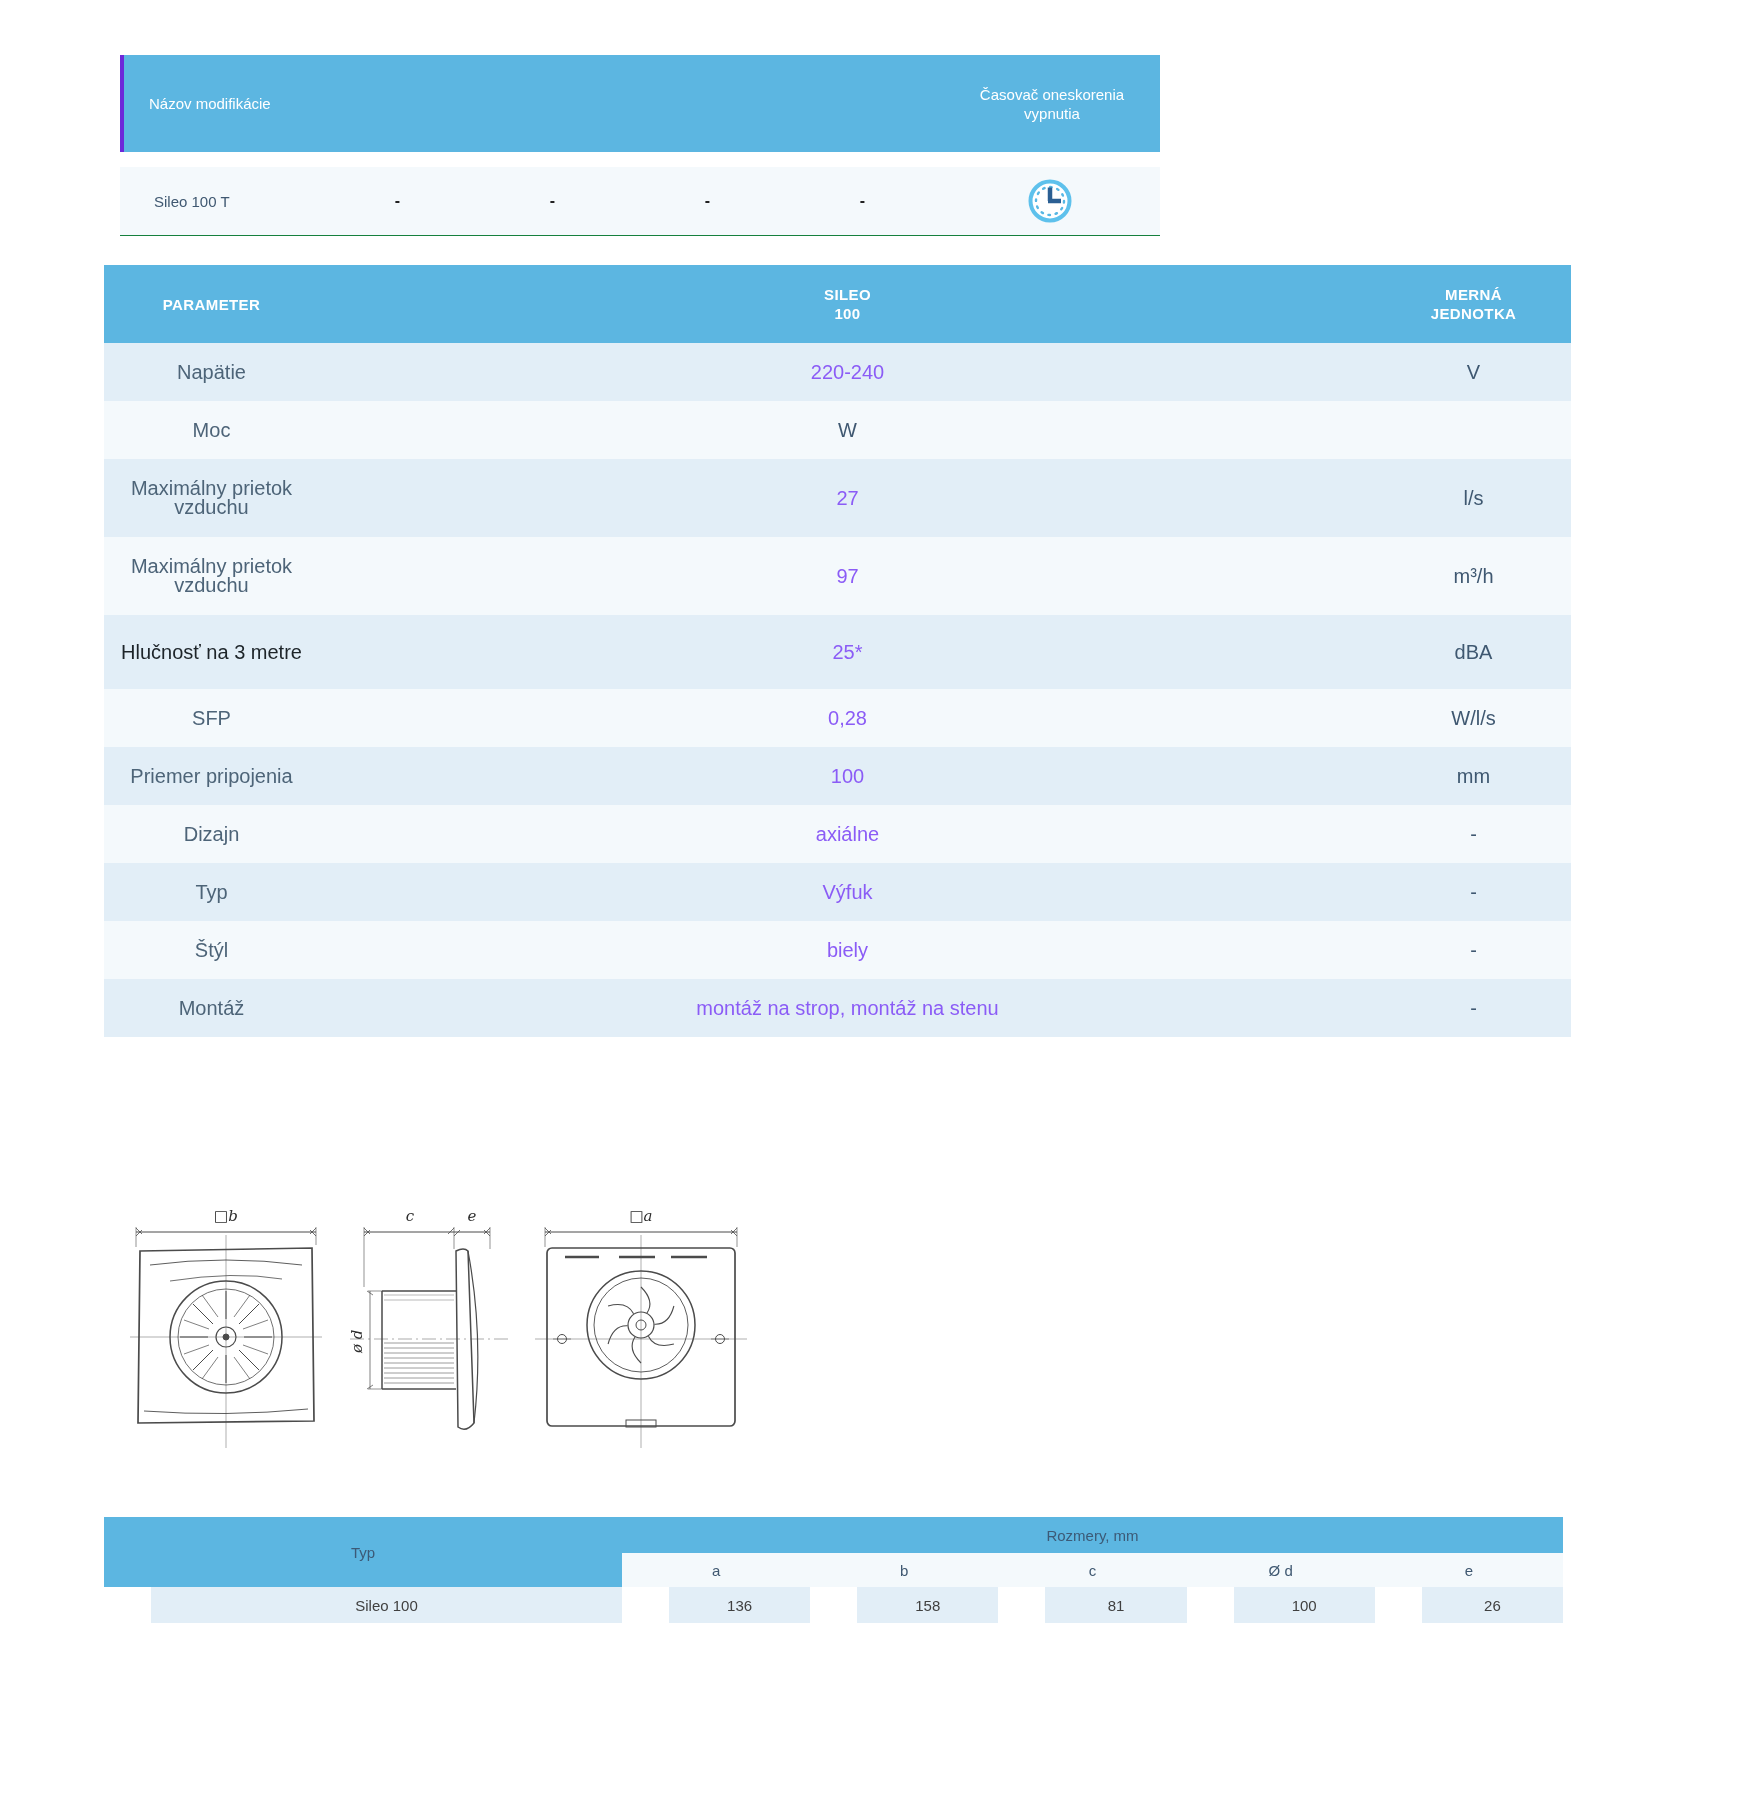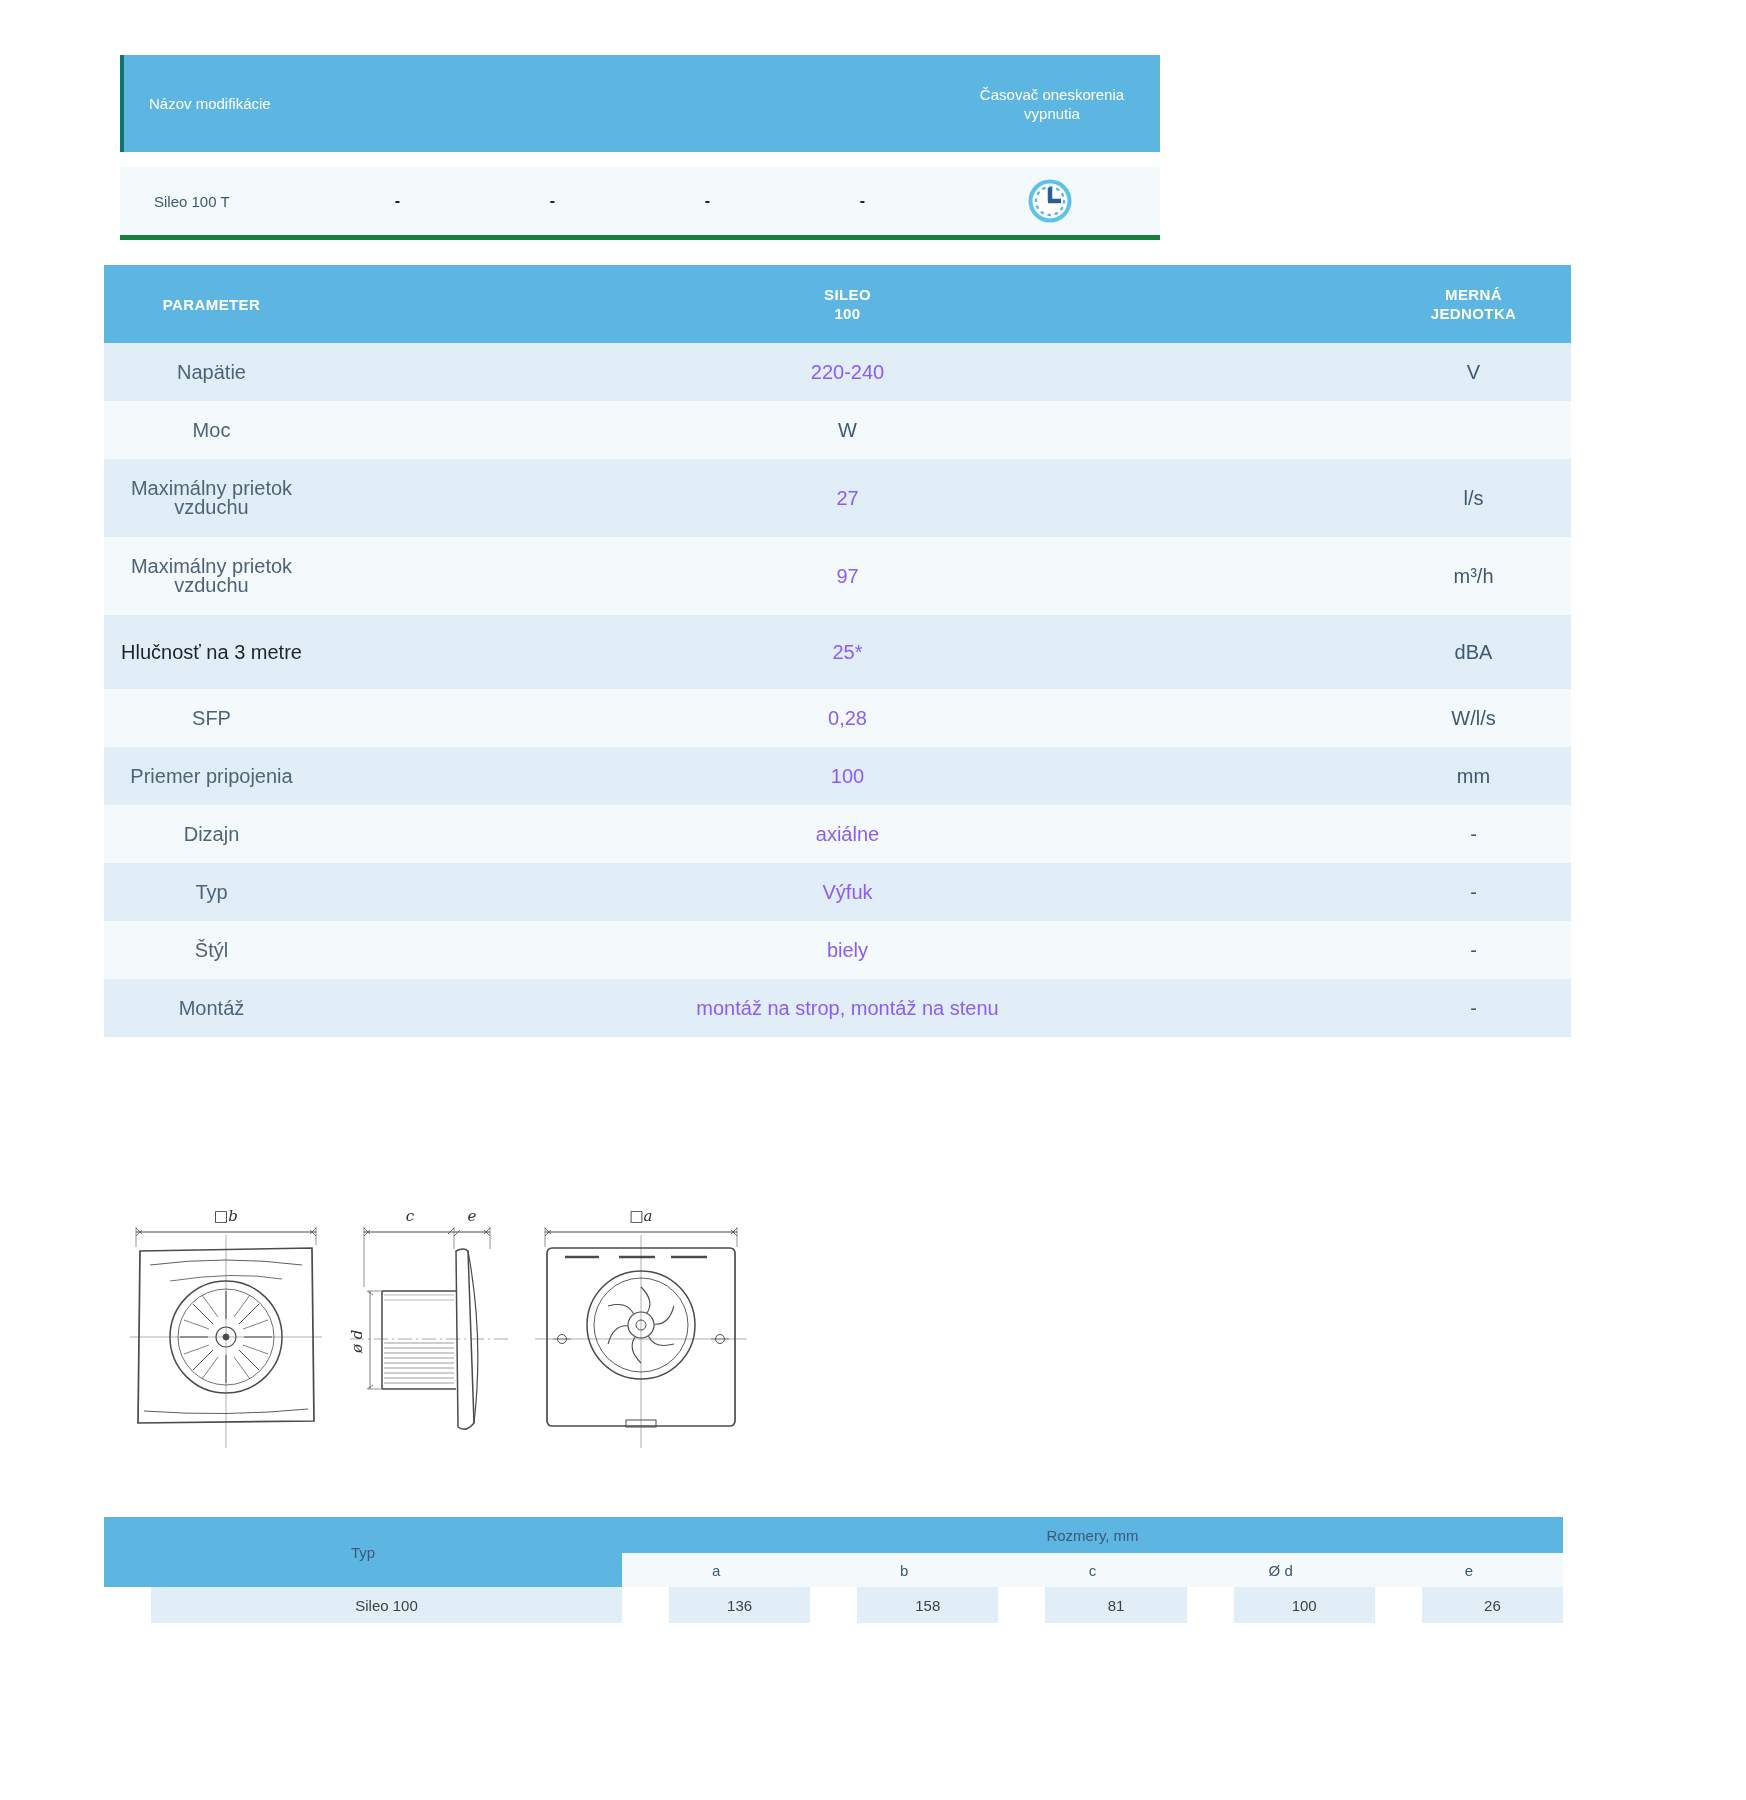--- a/index.html
+++ b/index.html
@@ -1,25 +1,25 @@
 <!DOCTYPE html>
 <html><head>
 <meta charset="utf-8">
 <style>
   html,body{margin:0;padding:0;background:#fff;}
   .page{position:relative;width:1746px;height:1800px;background:#ffffff;overflow:hidden;
         font-family:"Liberation Sans",sans-serif;color:#43596d;}
 
   
   .tt{position:absolute;left:120px;top:55px;width:1040px;}
-  .tt-header{height:97px;background:#5cb6e1;border-left:4px solid #0f766e;
+  .tt-header{height:97px;background:#5cb6e1;border-left:4px solid #6d28d9;
              display:grid;grid-template-columns:200px repeat(4,155px) 1fr;align-items:center;}
   .tt-header .namecell{padding-left:25px;color:#ffffff;font-size:15px;}
   .tt-header .timercell{color:#ffffff;font-size:15px;text-align:center;line-height:19px;padding:0 28px;}
-  .tt-row{margin-top:15px;height:68px;background:#f4f9fc;border-bottom:5px solid #15803d;
+  .tt-row{margin-top:15px;height:68px;background:#f4f9fc;border-bottom:1px solid #15803d;
           display:grid;grid-template-columns:200px repeat(4,155px) 1fr;align-items:center;}
   .tt-row .namecell{padding-left:34px;font-size:15px;color:#3f5871;}
   .tt-row .dashcell{text-align:center;font-size:16px;font-weight:bold;color:#222;}
   .tt-row .timercell{display:flex;justify-content:center;align-items:center;}
 
   
   .mt{position:absolute;left:104px;top:265px;width:1467px;}
   .mt-header{height:78px;background:#5cb6e1;display:grid;grid-template-columns:215px 1fr 195px;
              align-items:center;color:#fff;font-weight:bold;font-size:15px;letter-spacing:.4px;}
   .mt-header div{text-align:center;line-height:19px;}

